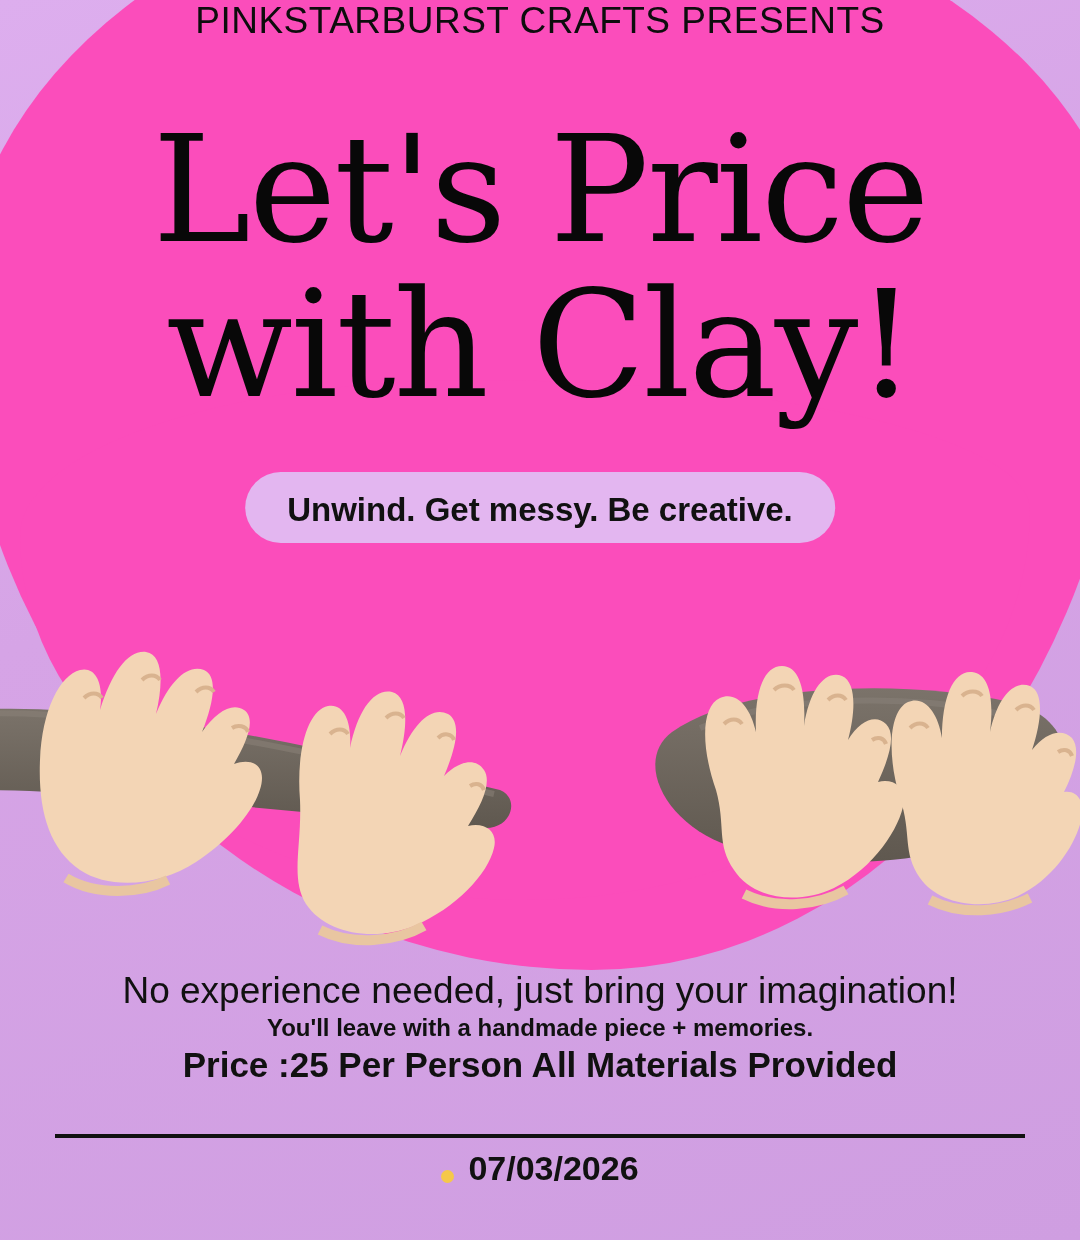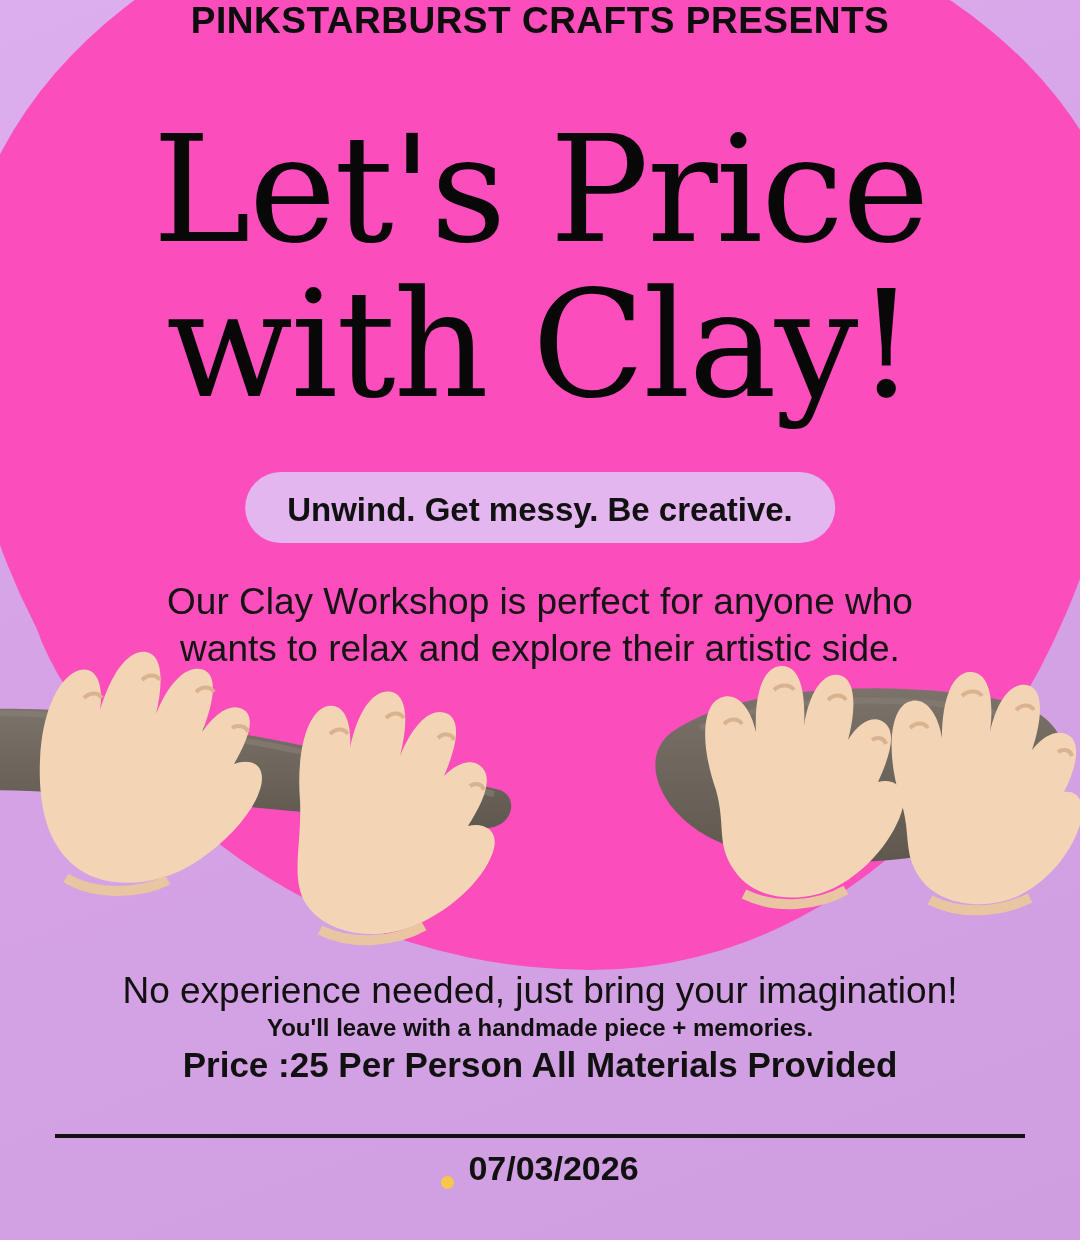--- a/index.html
+++ b/index.html
@@ -48,21 +48,21 @@
     position: absolute;
     inset: 0;
   }
 
   .presenter {
     position: absolute;
     top: 2px;
     left: 0;
     right: 0;
     text-align: center;
-    font-weight: bold;
+    font-weight: normal;
     font-size: 37px;
     line-height: 1.02;
     letter-spacing: 0.5px;
     color: #0d0d0d;
   }
 
   .headline {
     position: absolute;
     top: 120px;
     left: 0;
@@ -162,21 +162,21 @@
     top: 1148px;
     display: flex;
     justify-content: center;
     align-items: flex-start;
     gap: 46px;
     padding: 0 60px;
     box-sizing: border-box;
   }
   .detail {
     display: flex;
-    align-items: flex-end;
+    align-items: center;
     gap: 14px;
     font-size: 34px;
     font-weight: bold;
     color: #111;
     line-height: 1.2;
   }
   .dot {
     width: 13px;
     height: 13px;
     border-radius: 50%;
@@ -198,21 +198,20 @@
 
     <div class="presenter">PINKSTARBURST CRAFTS PRESENTS</div>
 
     <div class="headline">
       <span class="l1">Let's Price</span>
       <span class="l2">with Clay!</span>
     </div>
 
     <div class="pill">Unwind. Get messy. Be creative.</div>
 
-    <div class="blurb">Our Clay Workshop is perfect for anyone who wants to relax and explore their artistic side.</div>
 
     <svg class="illus" viewBox="0 0 1080 330" preserveAspectRatio="none" xmlns="http://www.w3.org/2000/svg">
       <defs>
         <linearGradient id="clayG" x1="0" y1="0" x2="0" y2="1">
           <stop offset="0%" stop-color="#7b736a"></stop>
           <stop offset="100%" stop-color="#5f584f"></stop>
         </linearGradient>
       </defs>
 
       <g>

